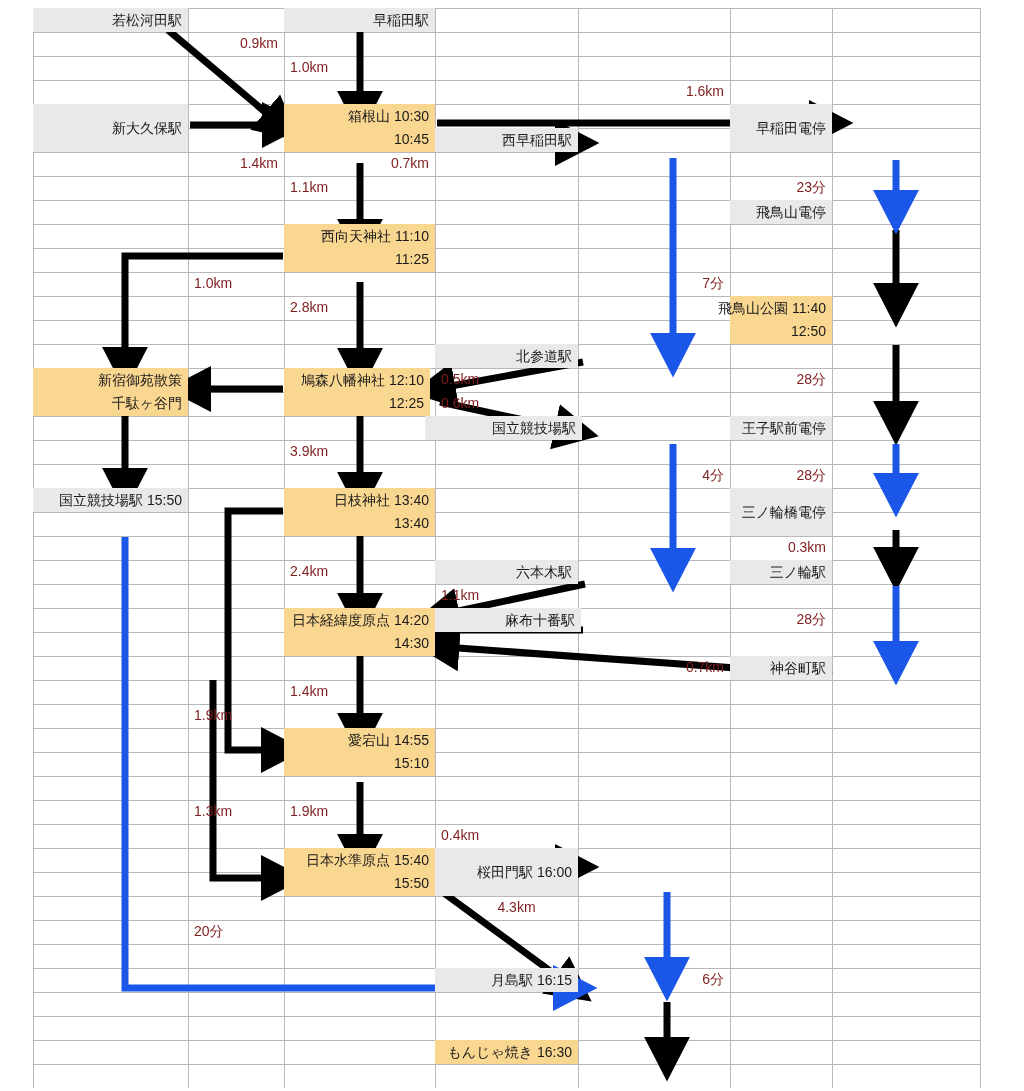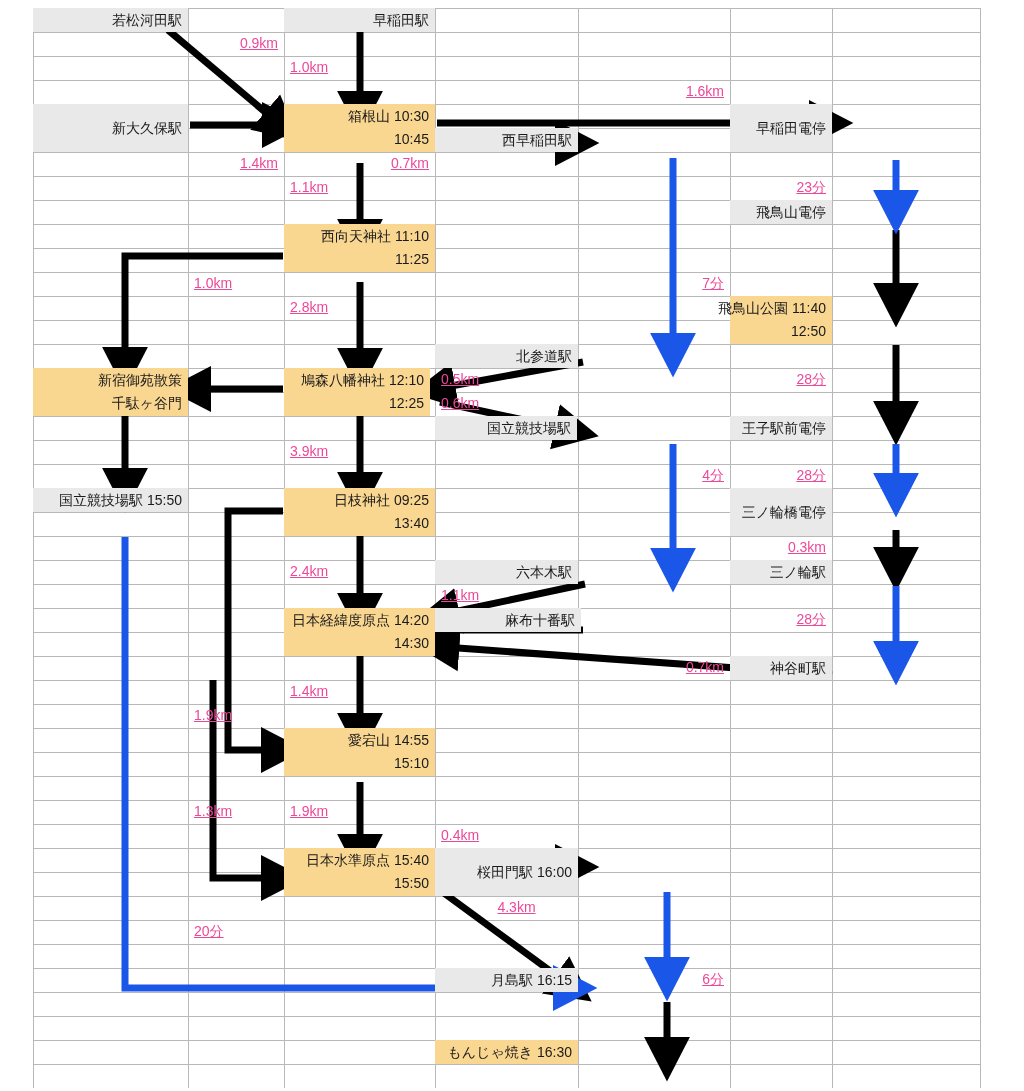--- a/index.html
+++ b/index.html
@@ -7,21 +7,21 @@
   #stage{position:relative;width:1024px;height:1091px;background:#fff;overflow:hidden;}
   #grid{position:absolute;left:0;top:0;width:1024px;height:1091px;}
   .gridline-top{position:absolute;box-sizing:border-box;border-top:1px solid #b8b8b8;}
   .gridline-left{position:absolute;box-sizing:border-box;border-left:1px solid #b8b8b8;}
   .node{position:absolute;box-sizing:border-box;display:flex;flex-direction:column;
         justify-content:center;align-items:flex-end;padding:0 6px 0 4px;
         font-size:14px;color:#1a1a1a;line-height:23px;white-space:nowrap;z-index:3;}
   .node.station{background:#e9e9e9;}
   .node.spot{background:#fad791;}
   .node .l1,.node .l2{display:block;}
-  .lbl{position:absolute;font-size:14px;color:#ec4899;white-space:nowrap;z-index:4;text-decoration:underline;}
+  .lbl{position:absolute;font-size:14px;color:#7f1d1d;white-space:nowrap;z-index:4;}
   .lbl.r{text-align:right;}
   svg#arrows{position:absolute;left:0;top:0;width:1024px;height:1091px;z-index:2;pointer-events:none;}
   .botline{position:absolute;left:0;top:1086px;width:1024px;height:3px;z-index:6;}
 </style>
 </head>
 <body>
 
 <div id="stage">
 
   <div id="grid">
@@ -201,31 +201,31 @@
         <span class="l1">新宿御苑散策</span>
         <span class="l2">千駄ヶ谷門</span>
       </div>
       <div class="node spot" style="left: 284px; top: 368px; width: 146px; height: 48px;">
         <span class="l1">鳩森八幡神社 12:10</span>
         <span class="l2">12:25</span>
       </div>
       <div class="node station" style="left: 730px; top: 416px; width: 102px; height: 24px;">
         <span class="l1">王子駅前電停</span>
       </div>
-      <div class="node station" style="left: 435px; top: 416px; width: 142px; height: 24px;">
+      <div class="node station" style="left: 425px; top: 416px; width: 157px; height: 24px;">
         <span class="l1">国立競技場駅</span>
       </div>
       <div class="node station" style="left: 730px; top: 488px; width: 102px; height: 48px;">
         <span class="l1">三ノ輪橋電停</span>
       </div>
       <div class="node station" style="left: 33px; top: 488px; width: 155px; height: 24px;">
         <span class="l1">国立競技場駅 15:50</span>
       </div>
       <div class="node spot" style="left: 284px; top: 488px; width: 151px; height: 48px;">
-        <span class="l1">日枝神社 09:25</span>
+        <span class="l1">日枝神社 13:40</span>
         <span class="l2">13:40</span>
       </div>
       <div class="node station" style="left: 435px; top: 560px; width: 143px; height: 24px;">
         <span class="l1">六本木駅</span>
       </div>
       <div class="node station" style="left: 730px; top: 560px; width: 102px; height: 24px;">
         <span class="l1">三ノ輪駅</span>
       </div>
       <div class="node spot" style="left: 284px; top: 608px; width: 151px; height: 48px;">
         <span class="l1">日本経緯度原点 14:20</span>

